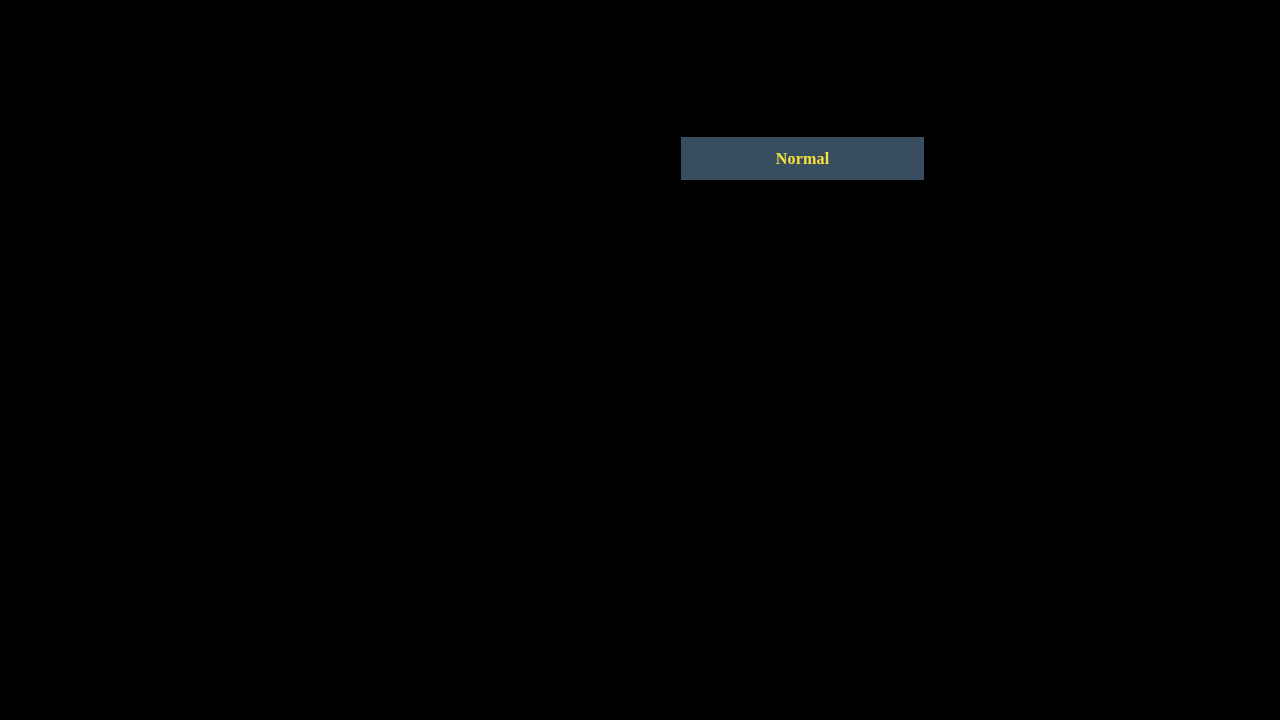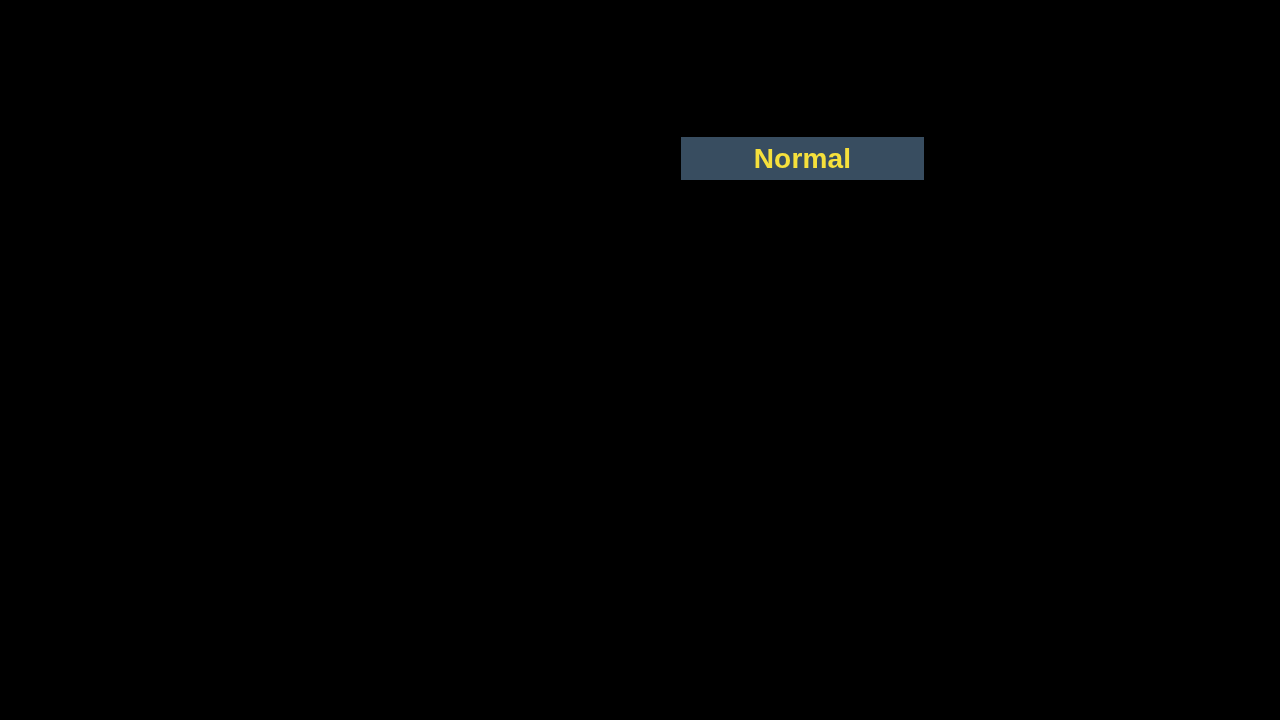--- a/index.html
+++ b/index.html
@@ -28,26 +28,26 @@
     height: 43px;
     background: #384d60;
     display: flex;
     align-items: center;
     justify-content: center;
     box-sizing: border-box;
   }
 
   #mode-banner-label {
     color: #f6e03c;
-    font-size: 28px;
+    font-size: 16px;
     font-weight: bold;
     line-height: 1;
     letter-spacing: 0.2px;
     white-space: nowrap;
-    font-family: Liberation Sans, sans-serif;
+    font-family: Liberation Serif, serif;
   }
 </style>
 </head>
 <body>
 
 <div id="screen">
 
   <div id="mode-banner">
     <span id="mode-banner-label">Normal</span>
   </div>

